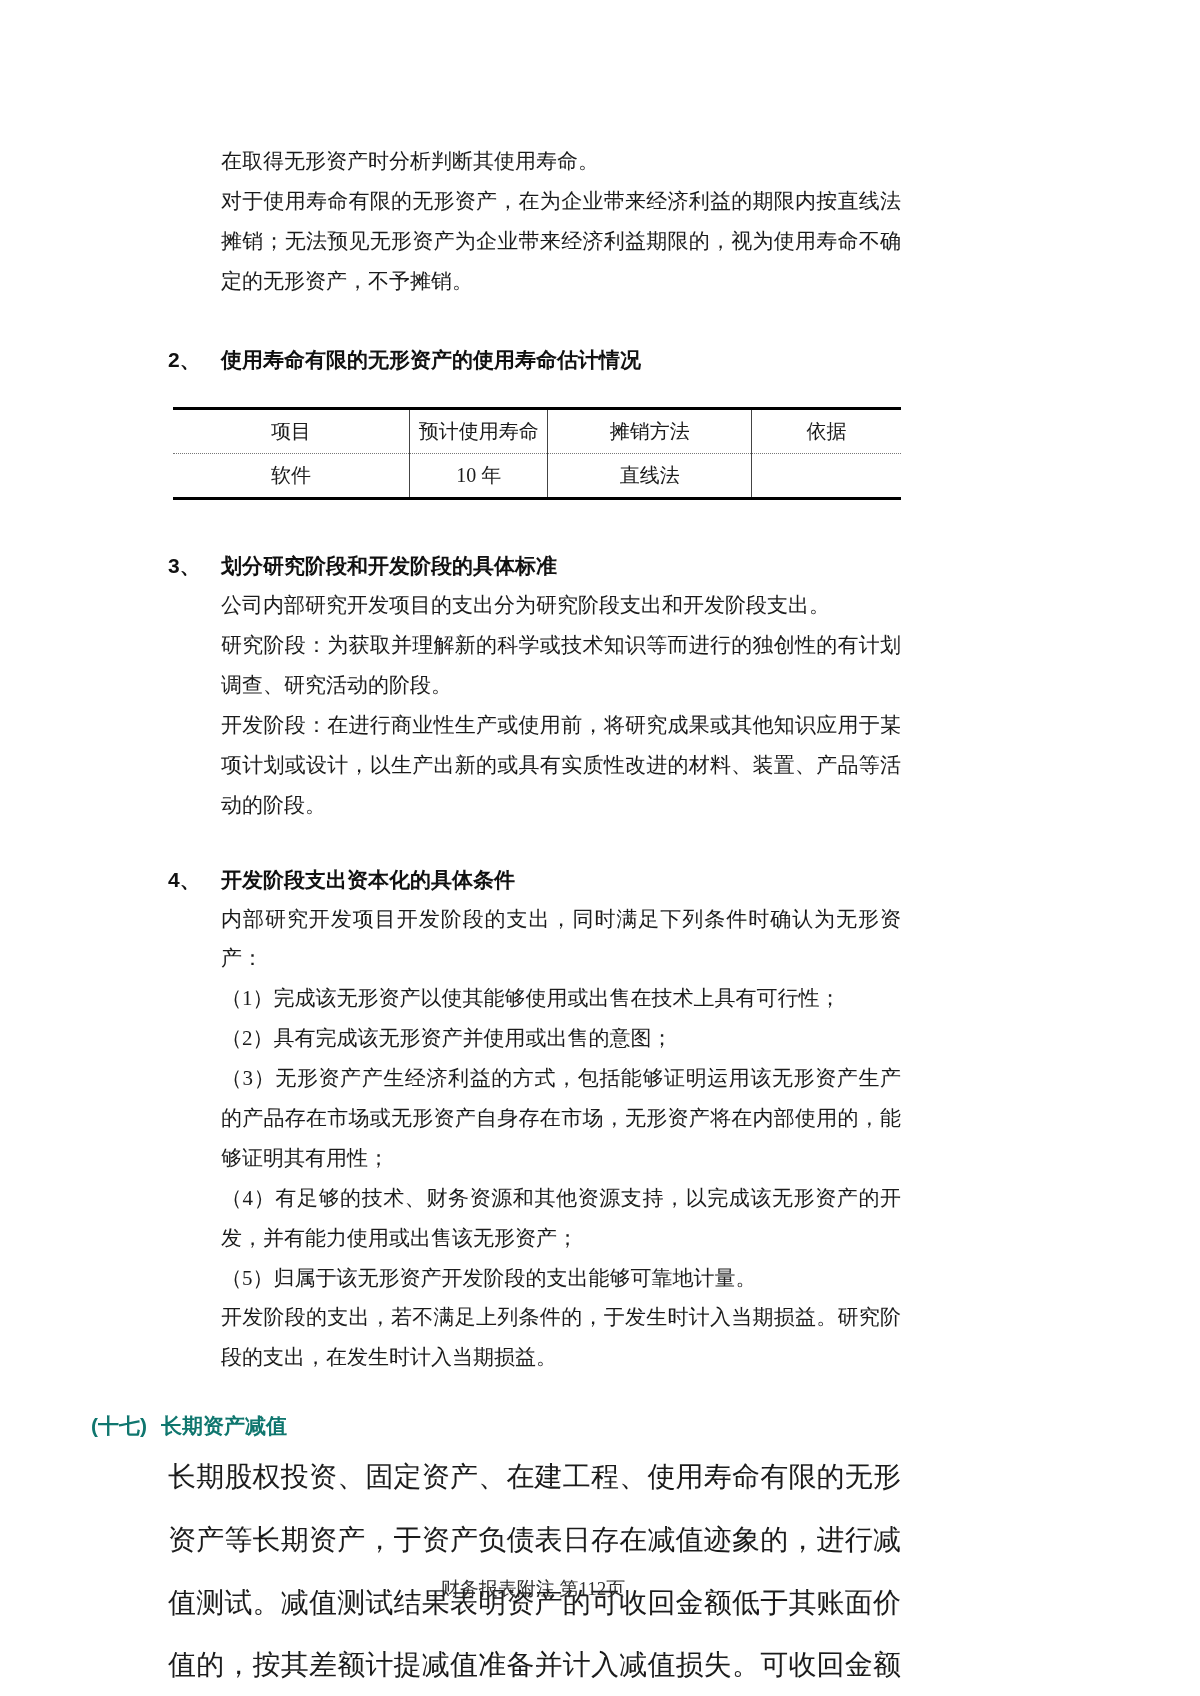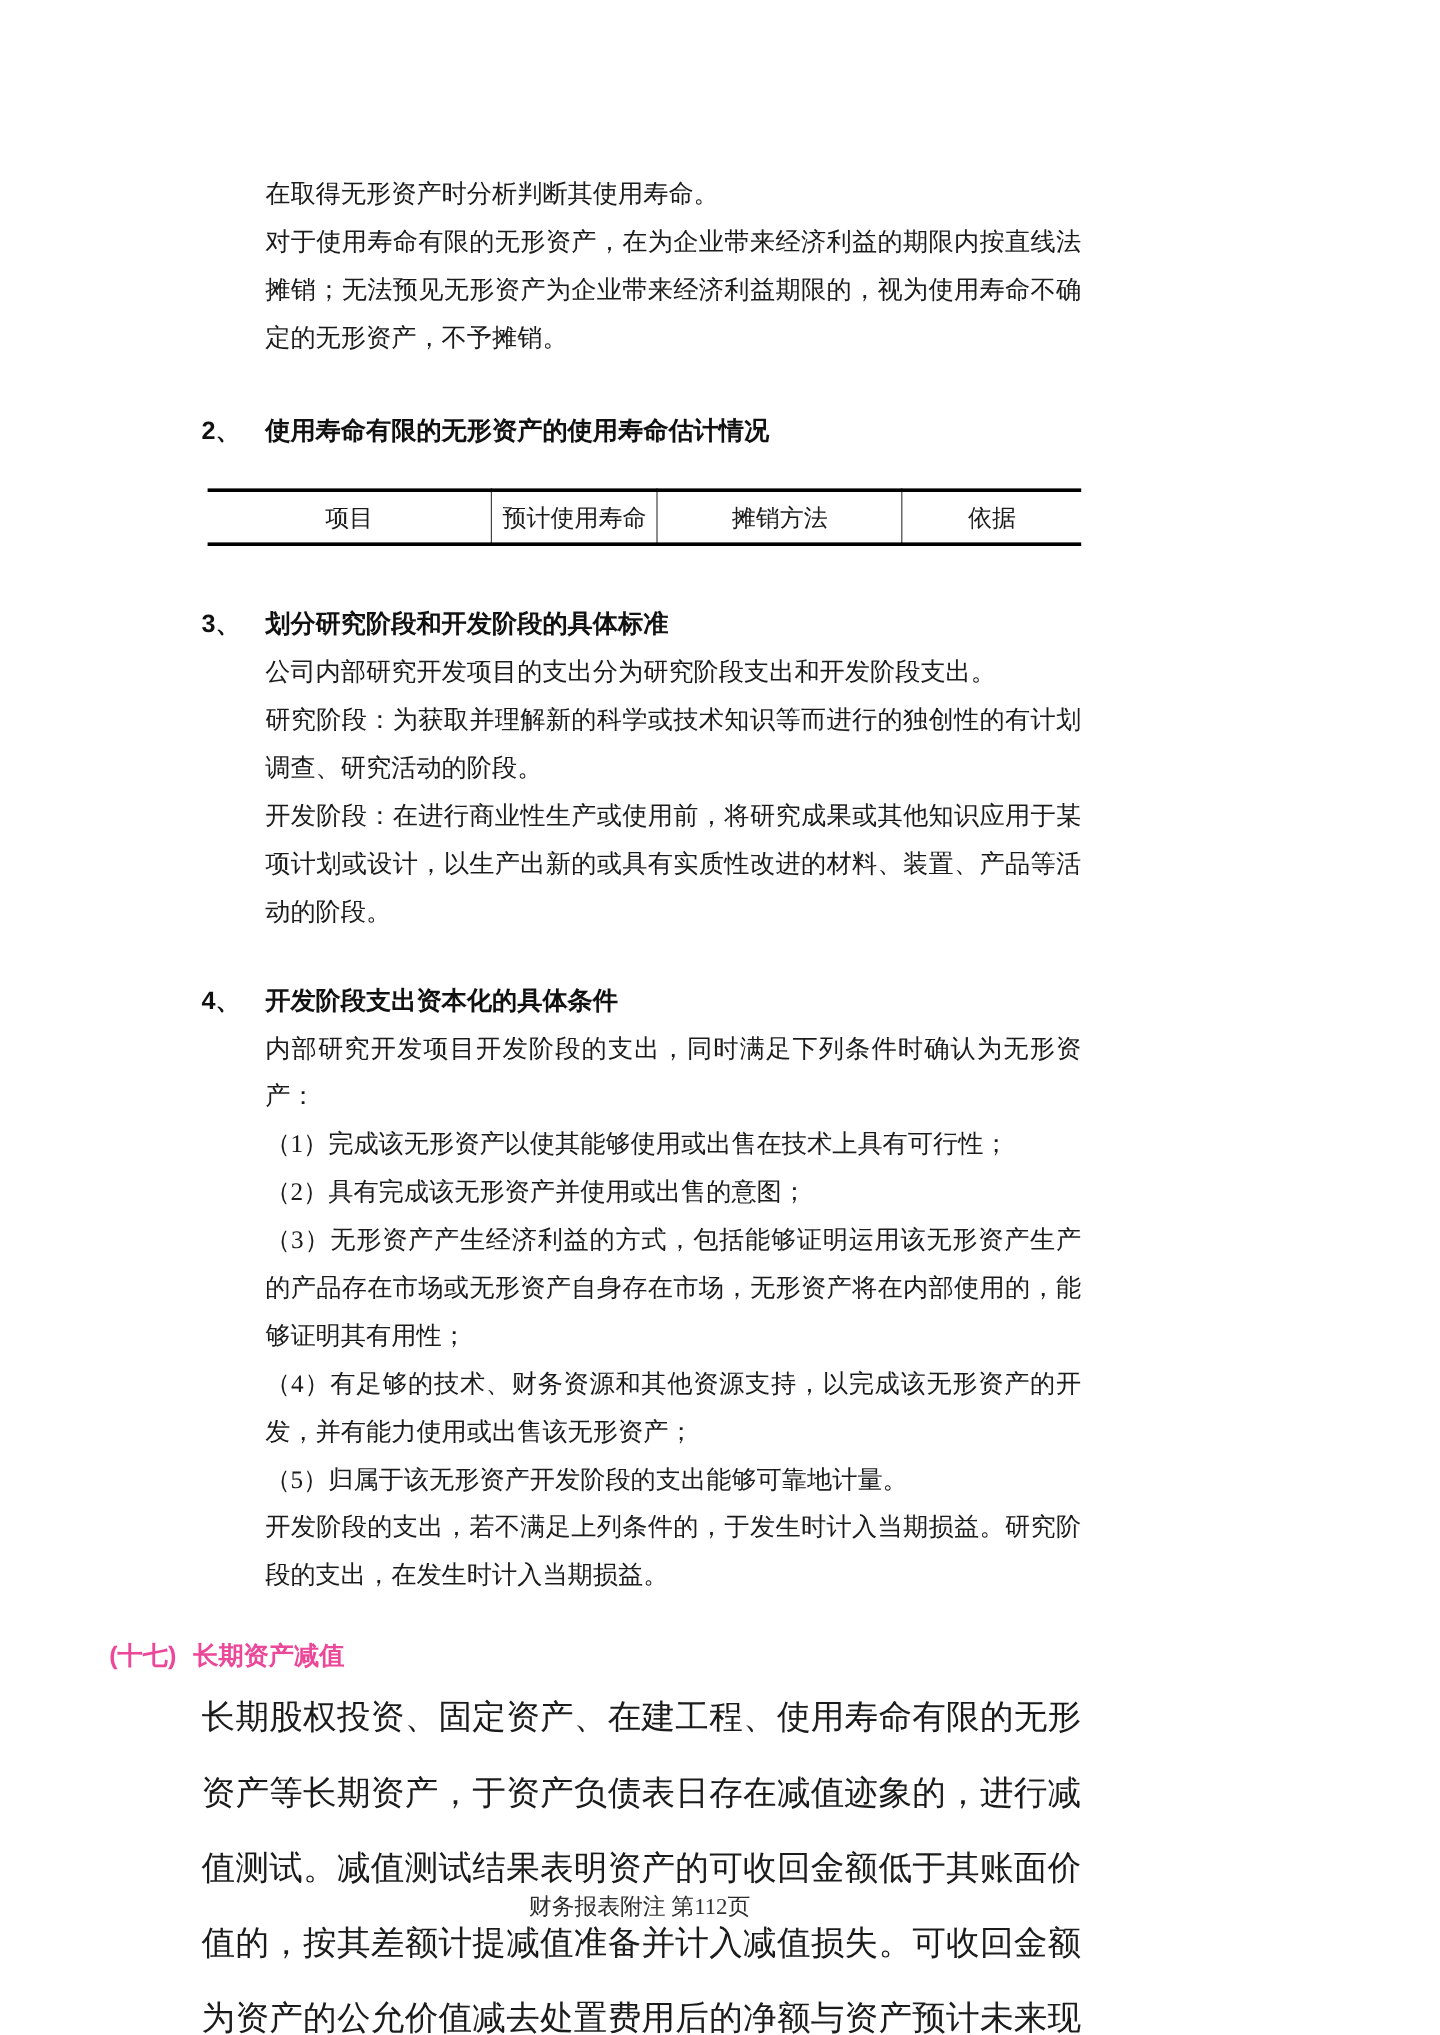--- a/index.html
+++ b/index.html
@@ -43,21 +43,21 @@
   table.ul-table td:last-child { border-right:none; }
   table.ul-table tr.hdr td { border-bottom:1.5px dotted #777; }
   table.ul-table col.c1 { width:32.5%; }
   table.ul-table col.c2 { width:19%; }
   table.ul-table col.c3 { width:28%; }
   table.ul-table col.c4 { width:20.5%; }
 
   .sec17-head {
     display:flex; align-items:baseline; margin-top:28px;
     font-family:"Liberation Sans","DejaVu Sans",sans-serif;
-    font-weight:bold; font-size:21px; line-height:1.9; color:#ec4899;
+    font-weight:bold; font-size:21px; line-height:1.9; color:#0f766e;
   }
   .sec17-head .s17num { width:70px; flex:0 0 auto; }
   .sec17-body {
     font-size:28px; line-height:2.24; text-align:justify;
     margin-left:77px; width:733px;
   }
 
   .footer {
     position:absolute; left:0; top:1576px; width:1066px;
     text-align:center; font-size:19px; color:#2e2e2e;
@@ -87,20 +87,26 @@
           <col class="c3">
           <col class="c4">
         </colgroup>
       <tbody>
           <tr class="hdr">
         <td>项目</td>
         <td>预计使用寿命</td>
         <td>摊销方法</td>
         <td>依据</td>
       </tr>
+      <tr>
+        <td>软件</td>
+        <td>10 年</td>
+        <td>直线法</td>
+        <td></td>
+      </tr>
     </tbody>
       </table>
   </div>
 
   <div class="heading h3">
     <span class="hnum">3、</span>
     <span class="htitle">划分研究阶段和开发阶段的具体标准</span>
   </div>
   <div class="para">
     <p>公司内部研究开发项目的支出分为研究阶段支出和开发阶段支出。</p>

